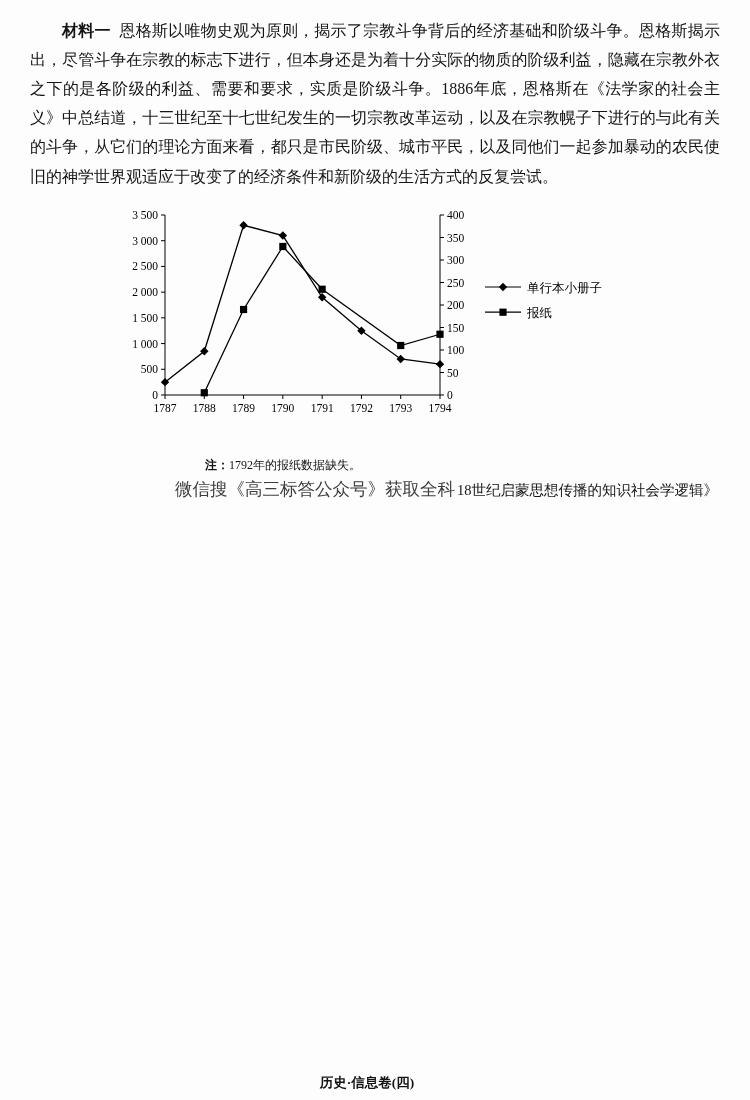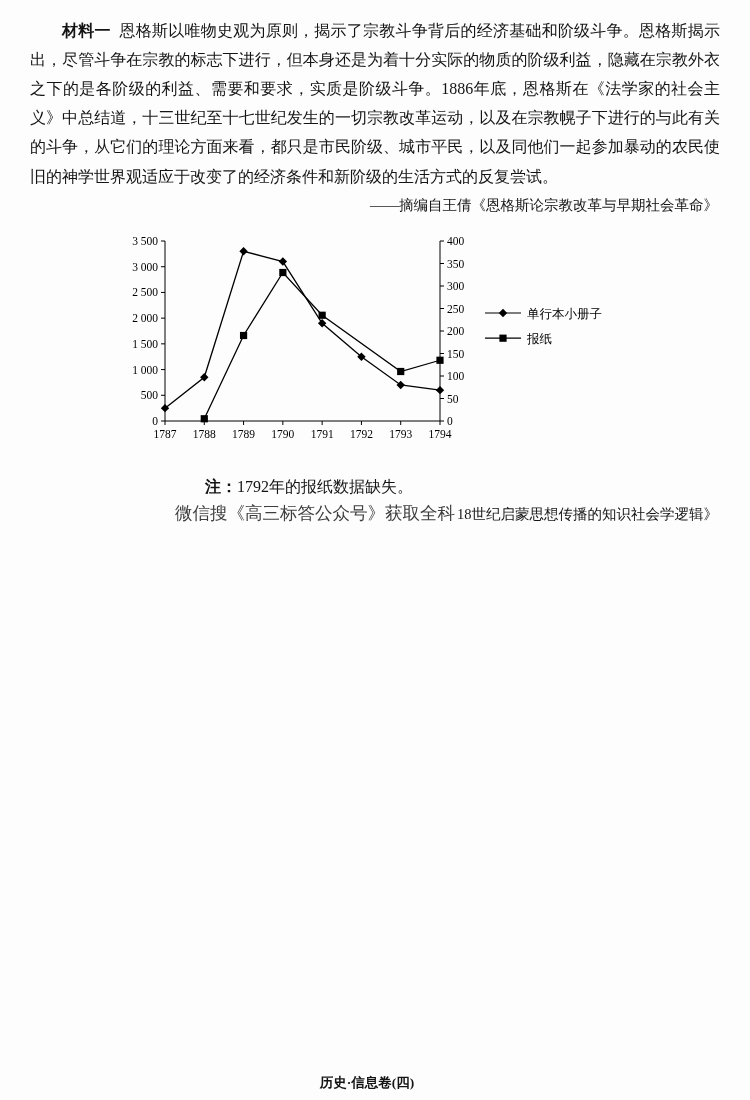--- a/index.html
+++ b/index.html
@@ -10,36 +10,35 @@
   }
   .page{box-sizing:border-box;padding:16px 30px 0 30px;}
   .q-line{font-size:14.5px;margin:0 0 9px 0;}
   .para{font-size:16px;line-height:1.82;text-align:justify;text-indent:2em;margin:0;}
   .mat-label{font-weight:bold;margin-right:0.55em;}
   .source{font-size:14.5px;text-align:right;margin:3px 2px 5px 0;line-height:1.6;}
   .chart-wrap{width:560px;margin:10px auto 0;}
   #chart-svg{display:block;}
   #chart-svg text{font-family:"Liberation Serif","DejaVu Serif",serif;fill:#000;}
   .chart-caption{font-size:14.5px;text-align:center;margin-top:4px;}
-  .note{font-size:16px;margin:20px 0 0 175px;}
+  .note{font-size:12px;margin:26px 0 0 175px;}
   .note b{font-weight:bold;}
   .source-line2{font-size:14.5px;text-align:right;margin:2px 2px 0 0;line-height:1.5;}
   .watermark{font-family:"Liberation Sans","DejaVu Sans",sans-serif;font-size:17.5px;color:#3d3d3d;margin-right:2px;margin-top:16px;}
   .task{margin-top:7px;}
   .footer{position:absolute;left:0;right:16px;bottom:8px;text-align:center;font-size:13.5px;font-weight:bold;}
 </style>
 </head>
 <body>
 
 <div class="page">
 
 
   <p class="para"><span class="mat-label">材料一</span><span>恩格斯以唯物史观为原则，揭示了宗教斗争背后的经济基础和阶级斗争。恩格斯揭示出，尽管斗争在宗教的标志下进行，但本身还是为着十分实际的物质的阶级利益，隐藏在宗教外衣之下的是各阶级的利益、需要和要求，实质是阶级斗争。1886年底，恩格斯在《法学家的社会主义》中总结道，十三世纪至十七世纪发生的一切宗教改革运动，以及在宗教幌子下进行的与此有关的斗争，从它们的理论方面来看，都只是市民阶级、城市平民，以及同他们一起参加暴动的农民使旧的神学世界观适应于改变了的经济条件和新阶级的生活方式的反复尝试。</span></p>
 
-  <p class="source">——摘编自王倩《恩格斯论宗教改革与早期社会革命》</p>
 
 
   <div class="chart-wrap">
     <svg id="chart-svg" viewBox="0 0 560 230" width="560" height="230">
         <line x1="70" y1="14" x2="70" y2="194" stroke="#000" stroke-width="1"></line>
         <line x1="70" y1="194" x2="345" y2="194" stroke="#000" stroke-width="1"></line>
         <line x1="345" y1="14" x2="345" y2="194" stroke="#000" stroke-width="1"></line>
         <line x1="66" y1="194" x2="70" y2="194" stroke="#000" stroke-width="1"></line>
         <text x="63" y="198" text-anchor="end" font-size="11.5">0</text>
         <line x1="66" y1="168.28571428571428" x2="70" y2="168.28571428571428" stroke="#000" stroke-width="1"></line>

